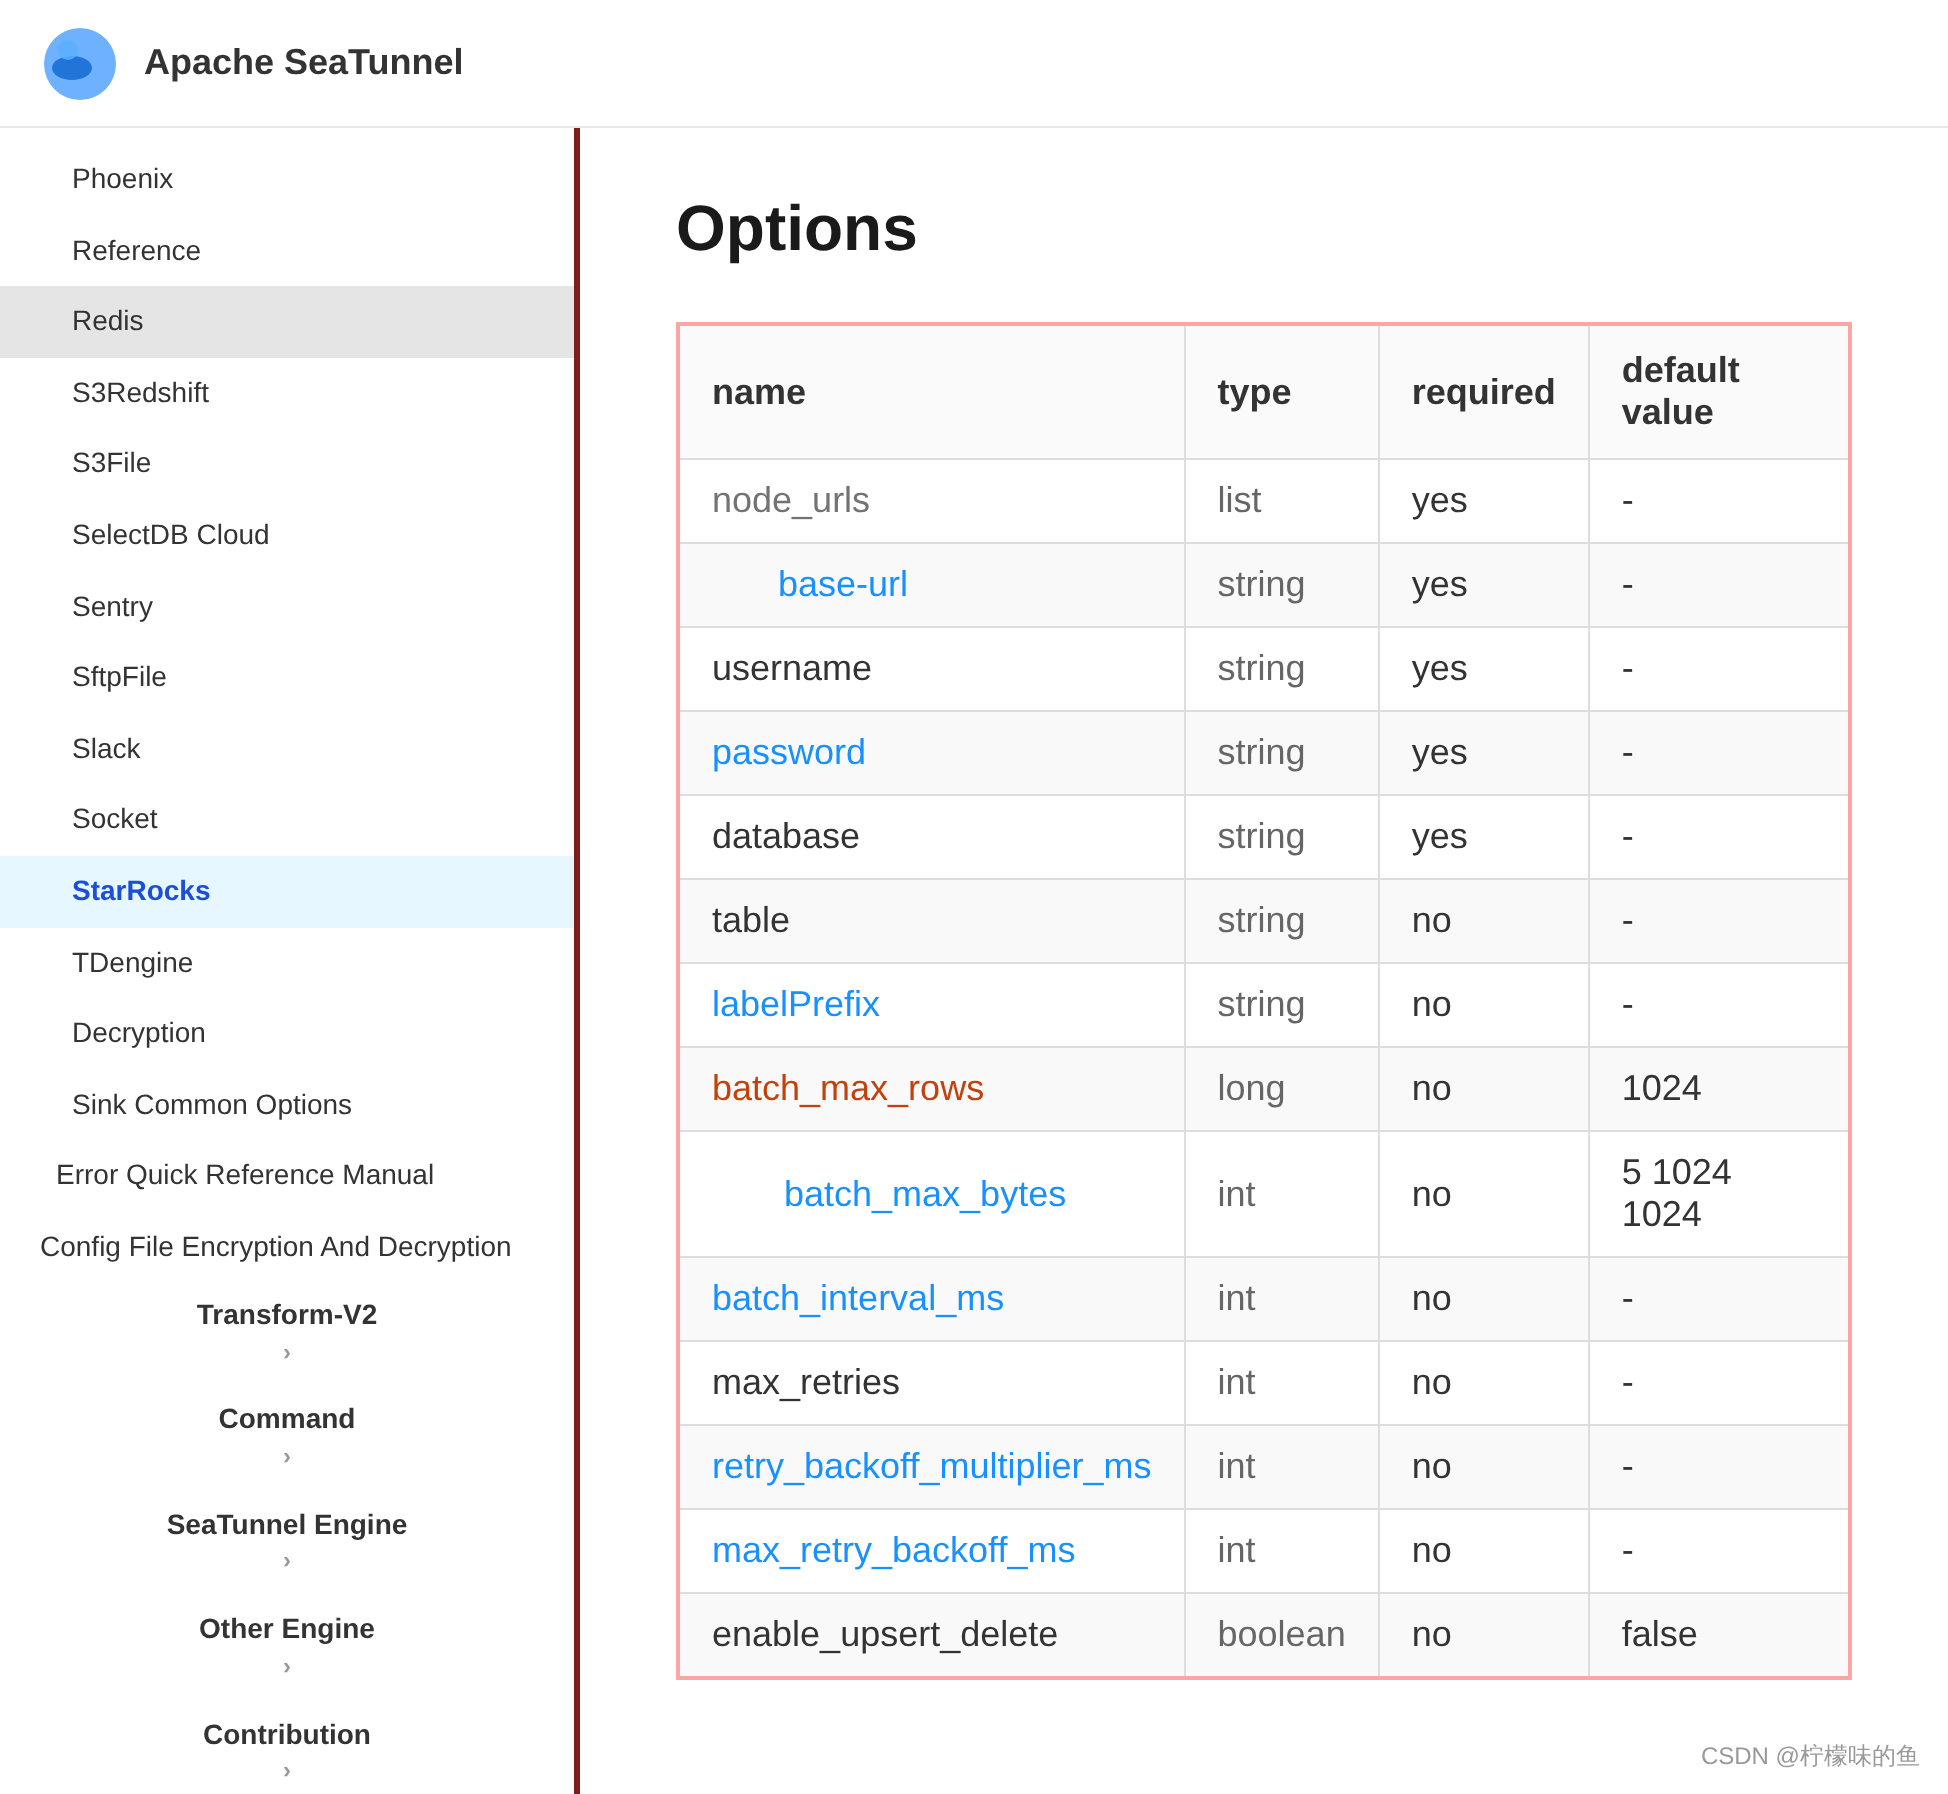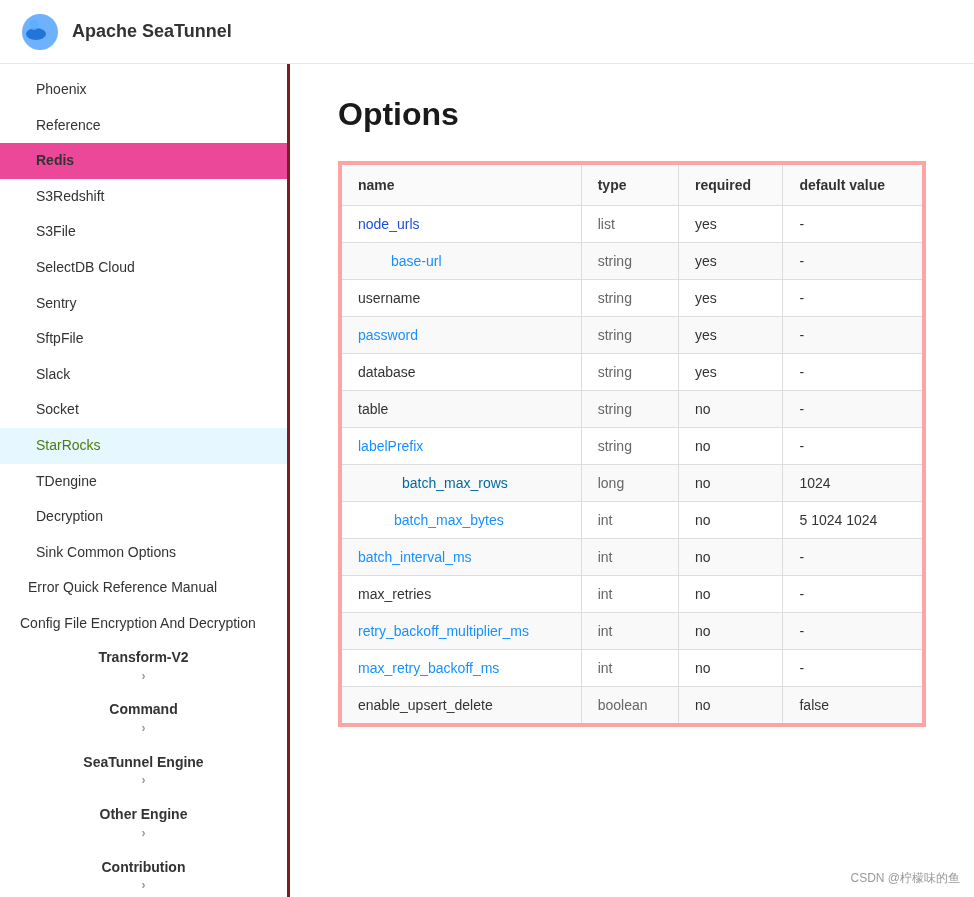--- a/index.html
+++ b/index.html
@@ -51,22 +51,22 @@
     .sidebar-item {
       display: flex;
       align-items: center;
       justify-content: space-between;
       padding: 8px 20px;
       cursor: pointer;
       color: #333;
       font-size: 14px;
       line-height: 1.4;
     }
-    .sidebar-item.active { background: #ec4899; font-weight: 700; }
-    .sidebar-item.highlighted { background: #e6f7ff; color: #4d7c0f; font-weight: 400; }
+    .sidebar-item.active { background: #e5e5e5; font-weight: 400; }
+    .sidebar-item.highlighted { background: #e6f7ff; color: #1d4ed8; font-weight: 700; }
     .sidebar-item.sub { padding-left: 36px; }
     .sidebar-item.section {
       font-weight: 600;
       color: #333;
       flex-direction: column;
     }
     .chevron-icon {
       color: #999;
       font-size: 12px;
     }
@@ -93,22 +93,22 @@
       font-size: 32px;
       font-weight: 700;
       color: #1a1a1a;
       margin-bottom: 28px;
     }
 
     
     .options-table {
       width: 100%;
       border-collapse: collapse;
-      border: 4px solid #fca5a5;
-      font-size: 14px;
+      border: 2px solid #fca5a5;
+      font-size: 18px;
     }
     .options-table th {
       background: #fafafa;
       border: 1px solid #ddd;
       padding: 12px 16px;
       text-align: left;
       font-weight: 600;
       color: #333;
     }
     .options-table td {
@@ -234,21 +234,21 @@
       <thead>
         <tr>
           <th>name</th>
           <th>type</th>
           <th>required</th>
           <th>default value</th>
         </tr>
       </thead>
       <tbody id="table-body">
       <tr>
-            <td><a href="#" style="color: #1d4ed8; text-decoration: none; text-align: center;">node_urls</a></td>
+            <td><a href="#" style="color: #737373; text-decoration: none; text-align: center;">node_urls</a></td>
             <td style="color: rgb(102, 102, 102);">list</td>
             <td>yes</td>
             <td>-</td>
           </tr>
           <tr>
             <td><a href="#" style="color: rgb(24, 144, 255); text-decoration: none; padding-left: 33px;">base-url</a></td>
             <td style="color: rgb(102, 102, 102);">string</td>
             <td>yes</td>
             <td>-</td>
           </tr>
@@ -276,21 +276,21 @@
             <td>no</td>
             <td>-</td>
           </tr>
           <tr>
             <td><a href="#" style="color: rgb(24, 144, 255); text-decoration: none;">labelPrefix</a></td>
             <td style="color: rgb(102, 102, 102);">string</td>
             <td>no</td>
             <td>-</td>
           </tr>
           <tr>
-            <td><a href="#" style="color: #0369a1; text-decoration: none; margin-left: 44px;">batch_max_rows</a></td>
+            <td><a href="#" style="color: #c2410c; text-decoration: none;">batch_max_rows</a></td>
             <td style="color: rgb(102, 102, 102);">long</td>
             <td>no</td>
             <td>1024</td>
           </tr>
           <tr>
             <td><a href="#" style="color: rgb(24, 144, 255); text-decoration: none; padding-left: 36px;">batch_max_bytes</a></td>
             <td style="color: rgb(102, 102, 102);">int</td>
             <td>no</td>
             <td>5 1024 1024</td>
           </tr>

